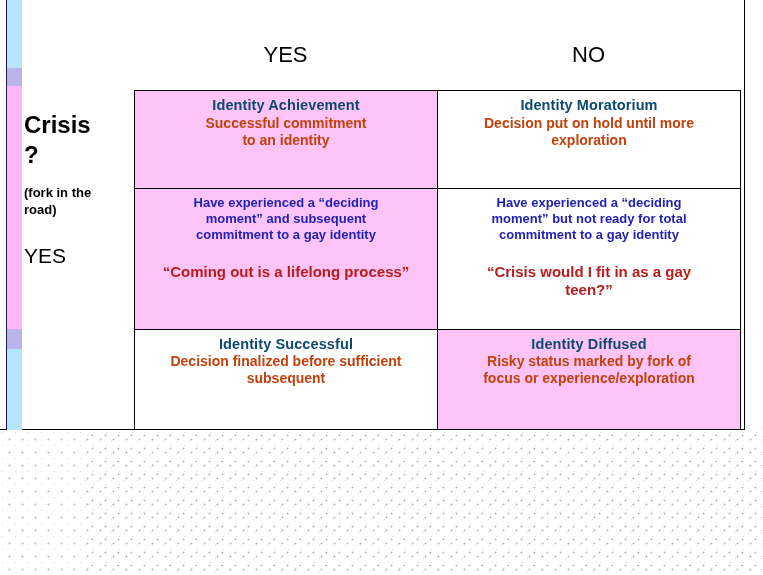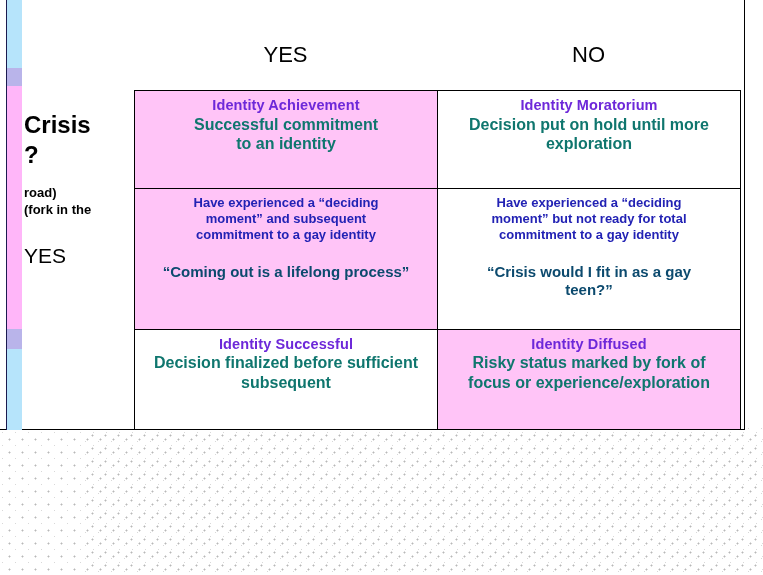--- a/index.html
+++ b/index.html
@@ -176,37 +176,37 @@
   .r-bot { height: 100px; }
 
   .bg-pink  { background: #ffc4f7; }
   .bg-white { background: #ffffff; margin-top: 47px; }
 
   .cell-inner { text-align: center; line-height: 1.22; }
 
   .cell-heading {
     font-size: 14.5px;
     font-weight: bold;
-    color: #6d28d9;
+    color: #0c4a6e;
     letter-spacing: 0.1px;
   }
   .cell-desc {
-    font-size: 16px;
-    font-weight: bold;
-    color: #0f766e;
+    font-size: 14px;
+    font-weight: bold;
+    color: #c2410c;
   }
   .cell-blue {
     font-size: 13px;
     font-weight: bold;
     color: #2222b4;
   }
   .cell-quote {
     font-size: 15px;
     font-weight: bold;
-    color: #0c4a6e;
+    color: #b91c1c;
     margin-top: 20px;
   }
 </style>
 </head>
 <body>
 
 <div id="slide">
 
   <div id="dot-field"></div>
   <div id="dot-field-right"></div>
@@ -221,22 +221,22 @@
       <div id="band5" class="strip-band band-blue"></div>
     </div>
 
     <div id="col-yes">YES</div>
     <div id="col-no">NO</div>
 
     <div id="row-label">
       <div id="crisis-word">Crisis</div>
       <div id="crisis-mark">?</div>
       <div id="fork-note">
+        <div>(fork in the</div>
         <div>road)</div>
-        <div>(fork in the</div>
       </div>
       <div id="row-yes">YES</div>
     </div>
 
     <table id="matrix">
       <tbody>
           <tr class="r-top">
         <td class="col-a bg-pink">
           <div class="cell-inner">
             <div class="cell-heading">Identity Achievement</div>

